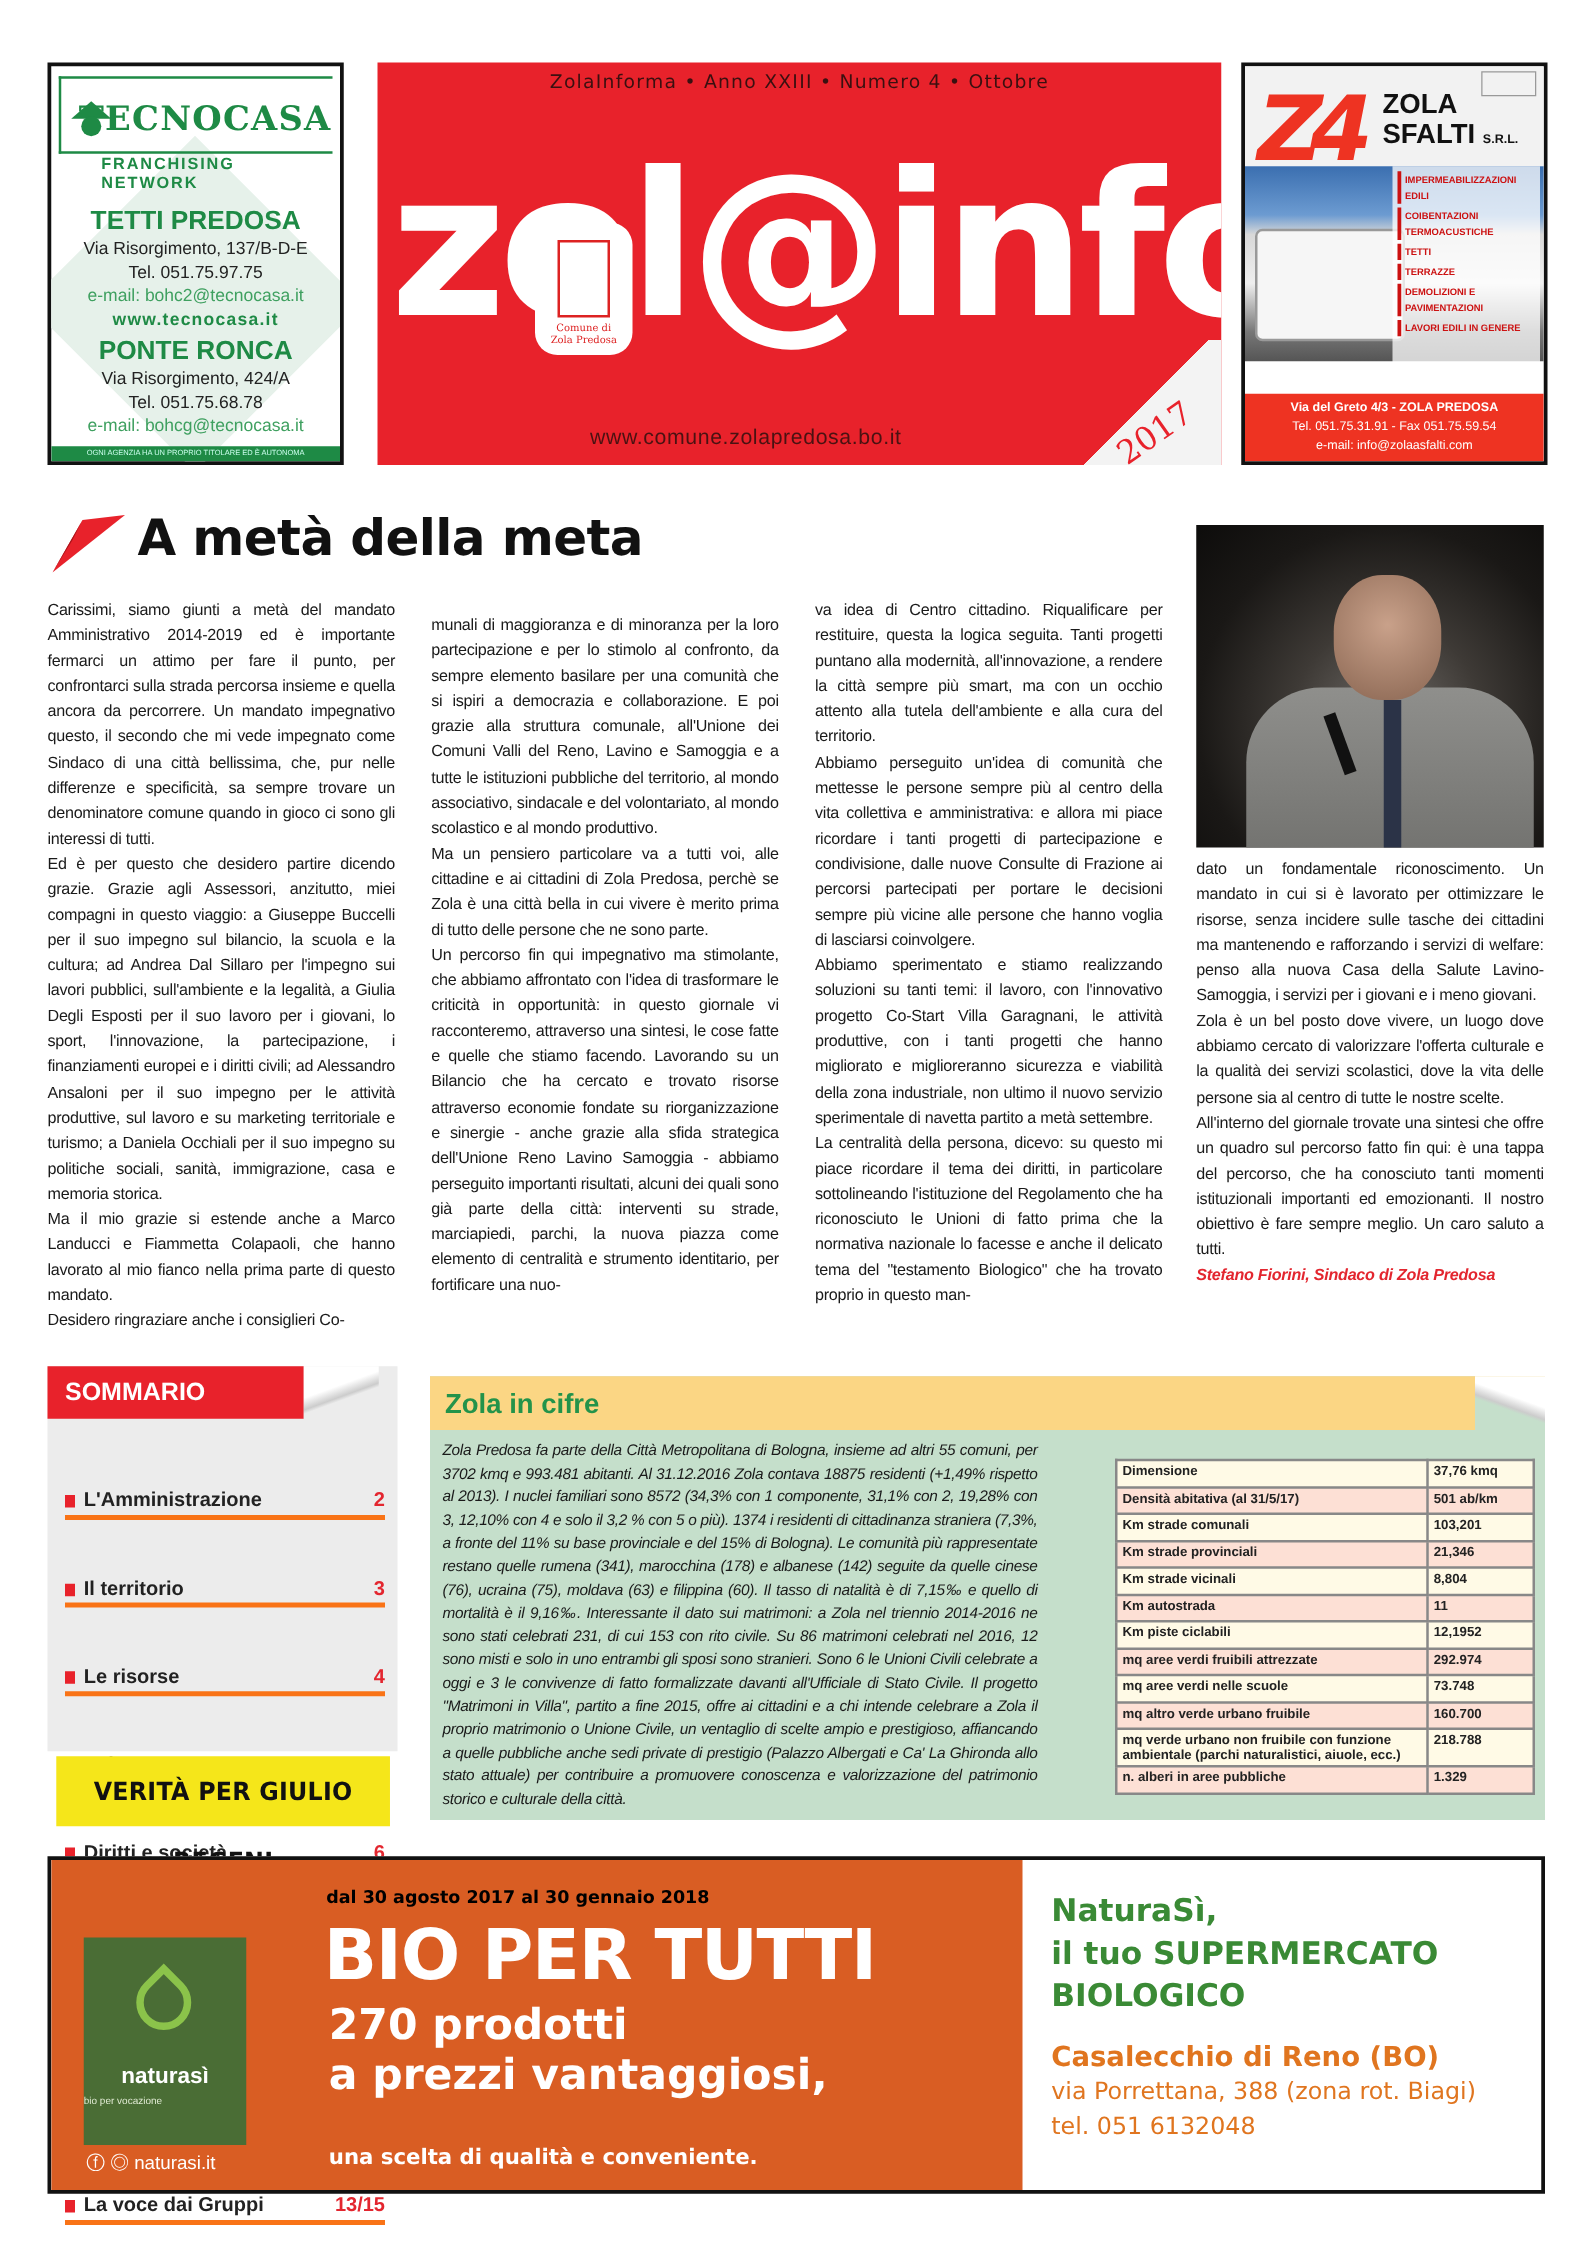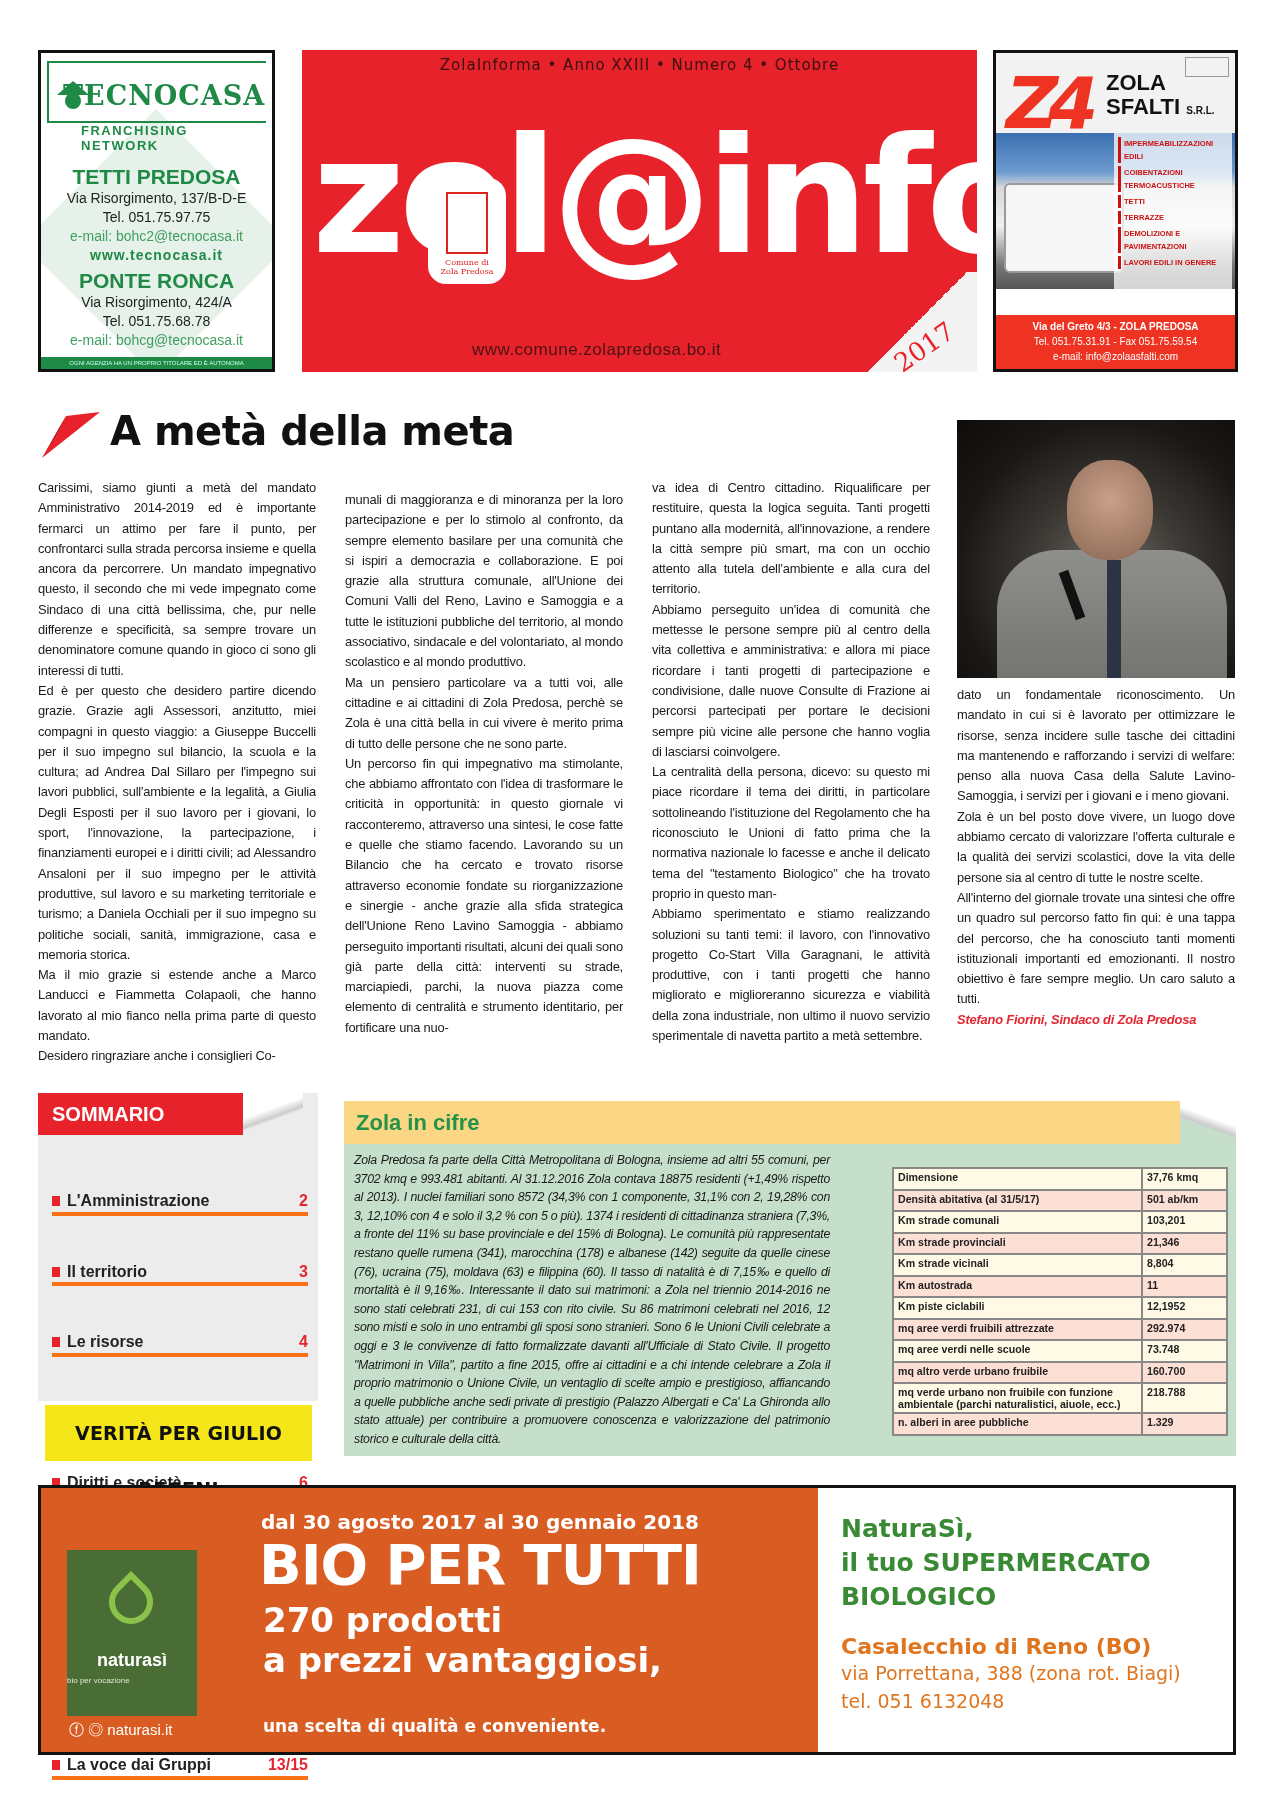--- a/index.html
+++ b/index.html
@@ -89,21 +89,21 @@
   #cifre td.v { width: 85px; }
 
   
   #ad { left: 38px; top: 1485px; width: 1198px; height: 270px; border: 3px solid #111; background: #fff; overflow: hidden; }
   #ad .orange { position: absolute; left: 0; top: 0; width: 777px; height: 264px; background: #d95d23; }
   #ad .green { position: absolute; left: 26px; top: 62px; width: 130px; height: 166px; background: #4a6d35; }
   #ad .leaf { position: absolute; left: 42px; top: 30px; width: 44px; height: 44px; border: 6px solid #8bc34a; border-radius: 50% 0 50% 50%; transform: rotate(-45deg); }
   #ad .nlogo { position: absolute; left: 0; width: 130px; top: 100px; text-align: center; color: #fff; font-size: 18px; font-weight: bold; }
   #ad .ntag { position: absolute; left: 0; width: 130px; top: 126px; text-align: left; color: #dfe9d2; font-size: 8px; }
   #ad .social { position: absolute; left: 28px; top: 233px; color: #fff; font-size: 15px; }
-  #ad .dates { position: absolute; left: 220px; top: 22px; color: #ffffff; font-size: 20px; font-weight: bold; font-family: "DejaVu Sans", sans-serif; }
+  #ad .dates { position: absolute; left: 220px; top: 22px; color: #000000; font-size: 14px; font-weight: bold; font-family: "DejaVu Sans", sans-serif; }
   #ad .big { position: absolute; left: 218px; top: 44px; color: #fff; font-size: 56px; font-weight: bold; font-family: "DejaVu Sans", sans-serif; letter-spacing: -1px; }
   #ad .mid { position: absolute; left: 222px; top: 112px; color: #fff; font-size: 34px; font-weight: bold; font-family: "DejaVu Sans", sans-serif; line-height: 40px; }
   #ad .small { position: absolute; left: 222px; top: 228px; color: #fff; font-size: 17px; font-weight: bold; font-family: "DejaVu Sans", sans-serif; }
   #ad .right { position: absolute; left: 800px; top: 24px; width: 390px; }
   #ad .rt1 { font-size: 25px; font-weight: bold; color: #3a8a35; line-height: 34px; font-family: "DejaVu Sans", sans-serif; }
   #ad .rt2 { font-size: 22px; font-weight: bold; color: #e0751f; margin-top: 20px; font-family: "DejaVu Sans", sans-serif; }
   #ad .rt3 { font-size: 19px; color: #e0751f; line-height: 28px; font-family: "DejaVu Sans", sans-serif; }
 </style>
 </head>
 <body>
@@ -180,22 +180,22 @@
   <p>Desidero ringraziare anche i consiglieri Co-</p>
 </div>
 <div id="col2" class="col">
   <p>munali di maggioranza e di minoranza per la loro partecipazione e per lo stimolo al confronto, da sempre elemento basilare per una comunità che si ispiri a democrazia e collaborazione. E poi grazie alla struttura comunale, all'Unione dei Comuni Valli del Reno, Lavino e Samoggia e a tutte le istituzioni pubbliche del territorio, al mondo associativo, sindacale e del volontariato, al mondo scolastico e al mondo produttivo.</p>
   <p>Ma un pensiero particolare va a tutti voi, alle cittadine e ai cittadini di Zola Predosa, perchè se Zola è una città bella in cui vivere è merito prima di tutto delle persone che ne sono parte.</p>
   <p>Un percorso fin qui impegnativo ma stimolante, che abbiamo affrontato con l'idea di trasformare le criticità in opportunità: in questo giornale vi racconteremo, attraverso una sintesi, le cose fatte e quelle che stiamo facendo. Lavorando su un Bilancio che ha cercato e trovato risorse attraverso economie fondate su riorganizzazione e sinergie - anche grazie alla sfida strategica dell'Unione Reno Lavino Samoggia - abbiamo perseguito importanti risultati, alcuni dei quali sono già parte della città: interventi su strade, marciapiedi, parchi, la nuova piazza come elemento di centralità e strumento identitario, per fortificare una nuo-</p>
 </div>
 <div id="col3" class="col">
   <p>va idea di Centro cittadino. Riqualificare per restituire, questa la logica seguita. Tanti progetti puntano alla modernità, all'innovazione, a rendere la città sempre più smart, ma con un occhio attento alla tutela dell'ambiente e alla cura del territorio.</p>
   <p>Abbiamo perseguito un'idea di comunità che mettesse le persone sempre più al centro della vita collettiva e amministrativa: e allora mi piace ricordare i tanti progetti di partecipazione e condivisione, dalle nuove Consulte di Frazione ai percorsi partecipati per portare le decisioni sempre più vicine alle persone che hanno voglia di lasciarsi coinvolgere.</p>
+  <p>Abbiamo sperimentato e stiamo realizzando soluzioni su tanti temi: il lavoro, con l'innovativo progetto Co-Start Villa Garagnani, le attività produttive, con i tanti progetti che hanno migliorato e miglioreranno sicurezza e viabilità della zona industriale, non ultimo il nuovo servizio sperimentale di navetta partito a metà settembre.</p>
   <p>La centralità della persona, dicevo: su questo mi piace ricordare il tema dei diritti, in particolare sottolineando l'istituzione del Regolamento che ha riconosciuto le Unioni di fatto prima che la normativa nazionale lo facesse e anche il delicato tema del "testamento Biologico" che ha trovato proprio in questo man-</p>
-  <p>Abbiamo sperimentato e stiamo realizzando soluzioni su tanti temi: il lavoro, con l'innovativo progetto Co-Start Villa Garagnani, le attività produttive, con i tanti progetti che hanno migliorato e miglioreranno sicurezza e viabilità della zona industriale, non ultimo il nuovo servizio sperimentale di navetta partito a metà settembre.</p>
 </div>
 <div id="photo" class="abs">
   <div class="body"></div>
   <div class="tie"></div>
   <div class="head"></div>
   <div class="mic"></div>
 </div>
 <div id="col4" class="col">
   <p>dato un fondamentale riconoscimento. Un mandato in cui si è lavorato per ottimizzare le risorse, senza incidere sulle tasche dei cittadini ma mantenendo e rafforzando i servizi di welfare: penso alla nuova Casa della Salute Lavino-Samoggia, i servizi per i giovani e i meno giovani.</p>
   <p>Zola è un bel posto dove vivere, un luogo dove abbiamo cercato di valorizzare l'offerta culturale e la qualità dei servizi scolastici, dove la vita delle persone sia al centro di tutte le nostre scelte.</p>

